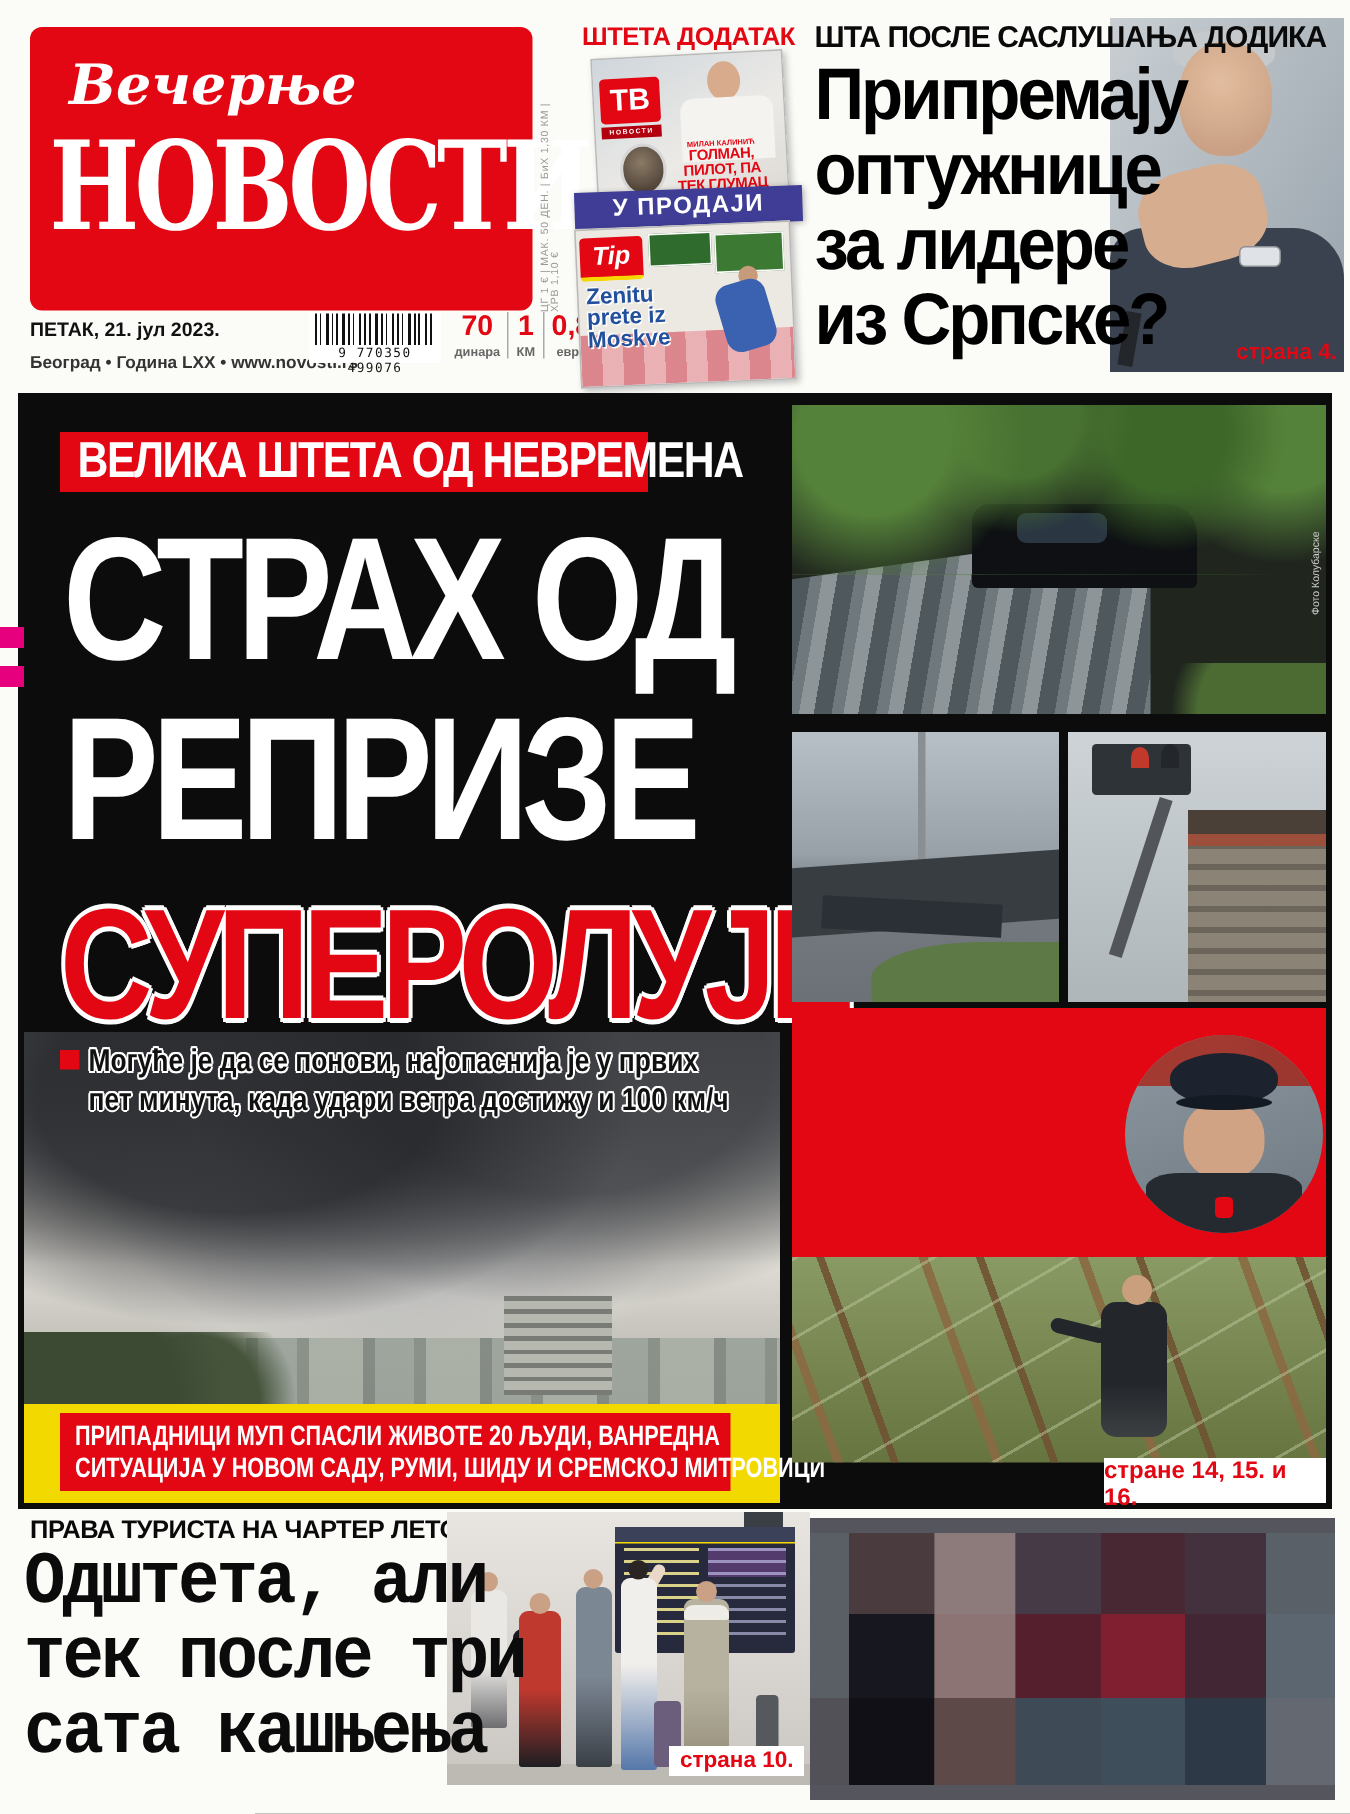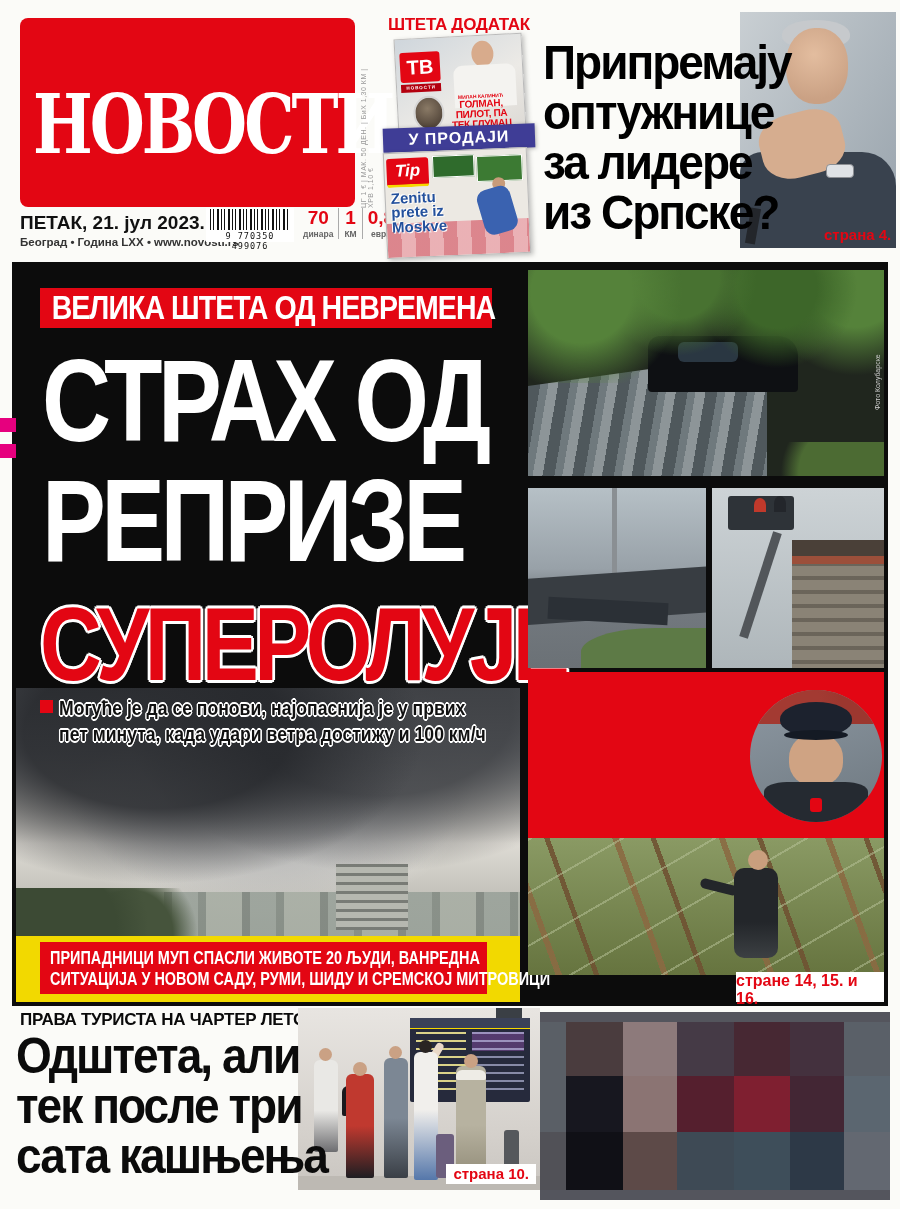--- a/index.html
+++ b/index.html
@@ -8,21 +8,21 @@
   .abs{position:absolute;}
   .vtext{writing-mode:vertical-rl;transform:rotate(180deg);}
 
   
   .logo-box{left:20px;top:18px;width:335px;height:189px;background:#e30613;border-radius:8px;}
   .logo-script{position:absolute;left:26px;top:16px;color:#fff;font-family:"DejaVu Serif",serif;
                font-style:italic;font-weight:bold;font-size:37px;}
   .logo-main{position:absolute;left:13px;top:66px;color:#fff;font-family:"DejaVu Serif",serif;
              font-weight:bold;font-size:62px;letter-spacing:-3px;line-height:1;
              transform:scale(1.02,1.32);transform-origin:left top;}
-  .date-line{left:20px;top:212px;font-weight:bold;font-size:19px;color:#111;}
+  .date-line{left:20px;top:212px;font-weight:bold;font-size:13px;color:#111;}
   .info-line{left:20px;top:236px;font-weight:bold;font-size:11.5px;color:#333;}
   .side-note{left:360px;top:58px;height:150px;font-size:7px;color:#999;letter-spacing:.5px;}
   .barcode{left:206px;top:208px;width:88px;height:34px;background:#fff;}
   .bars{position:absolute;left:4px;right:4px;top:1px;height:21px;
         background:repeating-linear-gradient(90deg,#111 0 1px,#fff 1px 3px,#111 3px 4px,#fff 4px 7px,#111 7px 9px,#fff 9px 11px);}
   .digits{position:absolute;left:0;right:0;bottom:0;height:11px;background:#fff;text-align:center;
           font-family:"DejaVu Sans Mono",monospace;font-size:8.5px;color:#111;letter-spacing:1px;}
   .prices{left:298px;top:208px;display:flex;}
   .price-cell{padding:0 5px;text-align:center;border-left:1px solid #aaa;}
   .price-cell:first-child{border-left:none;}
@@ -74,21 +74,21 @@
   .dk-watch{position:absolute;left:86px;top:152px;width:26px;height:12px;background:#dfe2e6;border:1px solid #8c8f94;border-radius:4px;}
   .dk-mic{position:absolute;left:8px;top:196px;width:10px;height:36px;background:#23262b;transform:rotate(10deg);}
   .dodik-kicker{left:543px;top:14px;font-weight:bold;font-size:20px;letter-spacing:-.6px;color:#0a0a0a;z-index:2;}
   .dodik-hl{left:543px;top:36px;z-index:2;}
   .dodik-hl div{font-weight:bold;font-size:46px;letter-spacing:-2px;line-height:50px;color:#000;
             transform:scale(1,1.06);transform-origin:left top;}
   .dodik-page{left:824px;top:226px;color:#e30613;font-weight:bold;font-size:15px;z-index:3;}
 
   
   .main-section{left:12px;top:262px;width:876px;height:744px;background:#0c0c0c;}
-  .storm-kicker-box{position:absolute;left:28px;top:26px;width:452px;height:40px;background:#e30613;
+  .storm-kicker-box{position:absolute;left:28px;top:26px;width:392px;height:40px;background:#e30613;
             display:grid;place-items:center;}
   .storm-kicker-box span{color:#fff;font-weight:bold;font-size:30px;letter-spacing:-1px;white-space:nowrap;
             transform:scale(.95,1.12);}
   .sh{position:absolute;color:#fff;font-weight:bold;line-height:1;white-space:nowrap;
             transform:scale(.92,1.12);transform-origin:left top;}
   .sh1{left:30px;top:80px;font-size:104px;letter-spacing:-5px;}
   .sh2{left:30px;top:200px;font-size:104px;letter-spacing:-5px;}
   .sh3{left:28px;top:330px;font-size:95px;letter-spacing:-5px;color:#e30613;transform:scale(.9,1.1);
        text-shadow:3px 0 0 #fff,-3px 0 0 #fff,0 3px 0 #fff,0 -3px 0 #fff,2px 2px 0 #fff,-2px 2px 0 #fff,2px -2px 0 #fff,-2px -2px 0 #fff;}
   .storm-photo{position:absolute;left:4px;top:426px;width:504px;height:250px;overflow:hidden;
@@ -168,21 +168,21 @@
   .pd-man{position:absolute;left:206px;top:30px;width:44px;height:90px;border-radius:10px;
        background:linear-gradient(180deg,#23262a 60%,#3c4043);}
   .pd-head{position:absolute;left:220px;top:12px;width:20px;height:20px;border-radius:50%;background:#c99f7e;}
   .pd-arm{position:absolute;left:172px;top:44px;width:38px;height:10px;background:#23262a;transform:rotate(14deg);border-radius:5px;}
   .rescue-page-box{position:absolute;left:724px;top:710px;width:148px;height:30px;background:#fff;
        display:grid;place-items:center;}
   .rescue-page-box span{color:#e30613;font-weight:bold;font-size:16px;}
 
   
   .charter-kicker{left:20px;top:1010px;font-weight:bold;font-size:17px;color:#0a0a0a;letter-spacing:-.3px;}
-  .charter-hl{left:16px;top:1030px;z-index:3;}
+  .charter-hl{left:16px;top:1030px;z-index:3;font-family:Liberation Mono, monospace;}
   .charter-hl div{font-weight:bold;font-size:47px;letter-spacing:-2px;line-height:50px;color:#0b0b0b;white-space:nowrap;
        transform:scale(.98,1.05);transform-origin:left top;}
   .airport-photo{left:298px;top:1008px;width:242px;height:182px;overflow:hidden;
        background:linear-gradient(180deg,#e8e5e1,#d4d0cb 70%,#c9c5c0);}
   .ap-sign{position:absolute;right:18px;top:0;width:26px;height:14px;background:#3a3f45;}
   .ap-board{position:absolute;left:112px;top:10px;width:120px;height:84px;background:#262a3c;border-radius:2px;}
   .ap-board-head{position:absolute;left:0;right:0;top:0;height:10px;background:#3a4158;
        border-bottom:1px solid #f5d800;}
   .ap-rows1{position:absolute;left:6px;top:14px;width:50px;bottom:6px;
        background:repeating-linear-gradient(180deg,rgba(250,240,150,.85) 0 2px,transparent 2px 8px);}
@@ -201,20 +201,21 @@
   .mcell{width:100%;height:100%;}
 
   .reg-mark{left:0;width:16px;height:14px;background:#e6007e;}
 </style>
 </head>
 <body>
 
 <div class="page">
 
   <div class="abs logo-box">
+    <div class="logo-script">Вечерње</div>
     <div class="logo-main">НОВОСТИ</div>
   </div>
   <div class="abs date-line">ПЕТАК, 21. јул 2023.</div>
   <div class="abs info-line">Београд • Година LXX • www.novosti.rs</div>
   <div class="abs vtext side-note">ЦГ 1 € | МАК. 50 ДЕН. | БиХ 1,30 КМ | ХРВ 1,10 €</div>
   <div class="abs barcode">
     <div class="bars"></div>
     <div class="digits">9 770350 499076</div>
   </div>
   <div class="abs prices">
@@ -263,20 +264,21 @@
 
   <div class="abs dodik-photo">
     <div class="dk-hair"></div>
     <div class="dk-head"></div>
     <div class="dk-suit"></div>
     <div class="dk-shirt"></div>
     <div class="dk-hands"></div>
     <div class="dk-watch"></div>
     <div class="dk-mic"></div>
   </div>
+  <div class="abs dodik-kicker">ШТА ПОСЛЕ САСЛУШАЊА ДОДИКА</div>
   <div class="abs dodik-hl">
     <div>Припремају</div>
     <div>оптужнице</div>
     <div>за лидере</div>
     <div>из Српске?</div>
   </div>
   <div class="abs dodik-page">страна 4.</div>
 
   <div class="abs main-section">
     <div class="storm-kicker-box">

